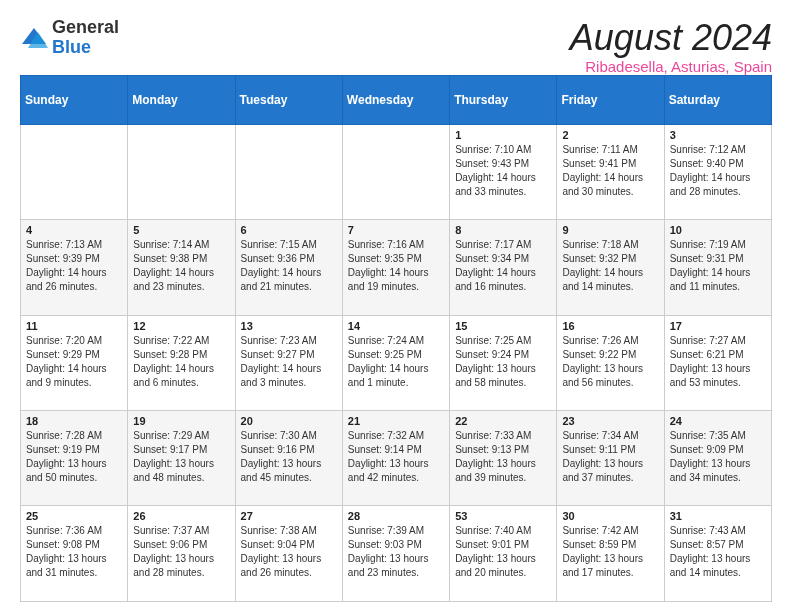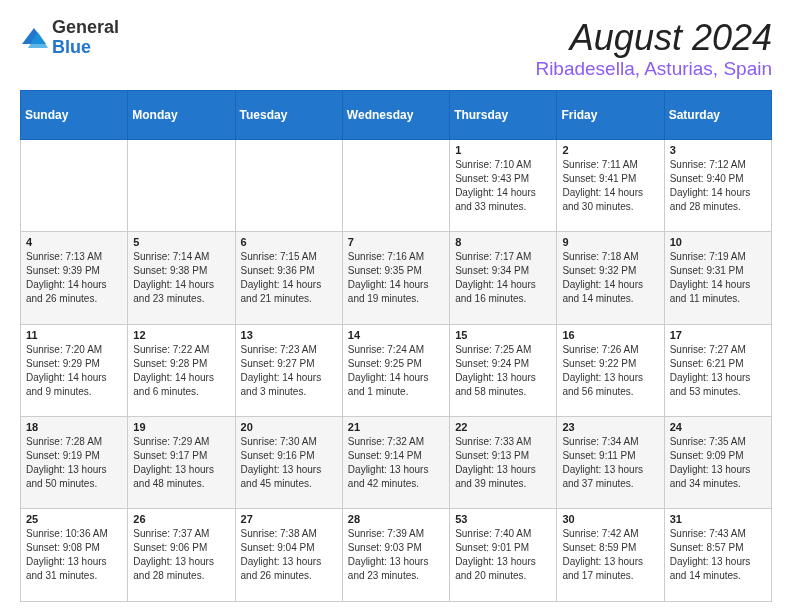--- a/index.html
+++ b/index.html
@@ -14,21 +14,20 @@
       width: 792px;
       height: 612px;
       padding: 18px 20px 10px 20px;
       display: flex;
       flex-direction: column;
     }
     .header {
       display: flex;
       justify-content: space-between;
       align-items: flex-start;
-      margin-bottom: 10px;
     }
     .logo {
       display: flex;
       align-items: center;
       gap: 4px;
     }
     .logo-text {
       font-size: 18px;
       font-weight: bold;
       line-height: 1.1;
@@ -43,22 +42,22 @@
       text-align: right;
     }
     .month-year {
       font-size: 36px;
       font-weight: normal;
       color: #222;
       line-height: 1.1;
       font-style: italic;
     }
     .location {
-      font-size: 19px;
-      color: #8b5cf6;
+      font-size: 15px;
+      color: #ec4899;
     }
     .calendar {
       flex: 1;
       border: 1px solid #ccc;
       border-collapse: collapse;
       width: 100%;
       table-layout: fixed;
     }
     .calendar th {
       background: #2277cc;
@@ -312,21 +311,21 @@
             <span class="day-num">24</span>
             <div class="day-info">Sunrise: 7:35 AM
 Sunset: 9:09 PM
 Daylight: 13 hours
 and 34 minutes.</div>
           </td>
         </tr>
         <tr>
           <td>
             <span class="day-num">25</span>
-            <div class="day-info">Sunrise: 10:36 AM
+            <div class="day-info">Sunrise: 7:36 AM
 Sunset: 9:08 PM
 Daylight: 13 hours
 and 31 minutes.</div>
           </td>
           <td>
             <span class="day-num">26</span>
             <div class="day-info">Sunrise: 7:37 AM
 Sunset: 9:06 PM
 Daylight: 13 hours
 and 28 minutes.</div>

